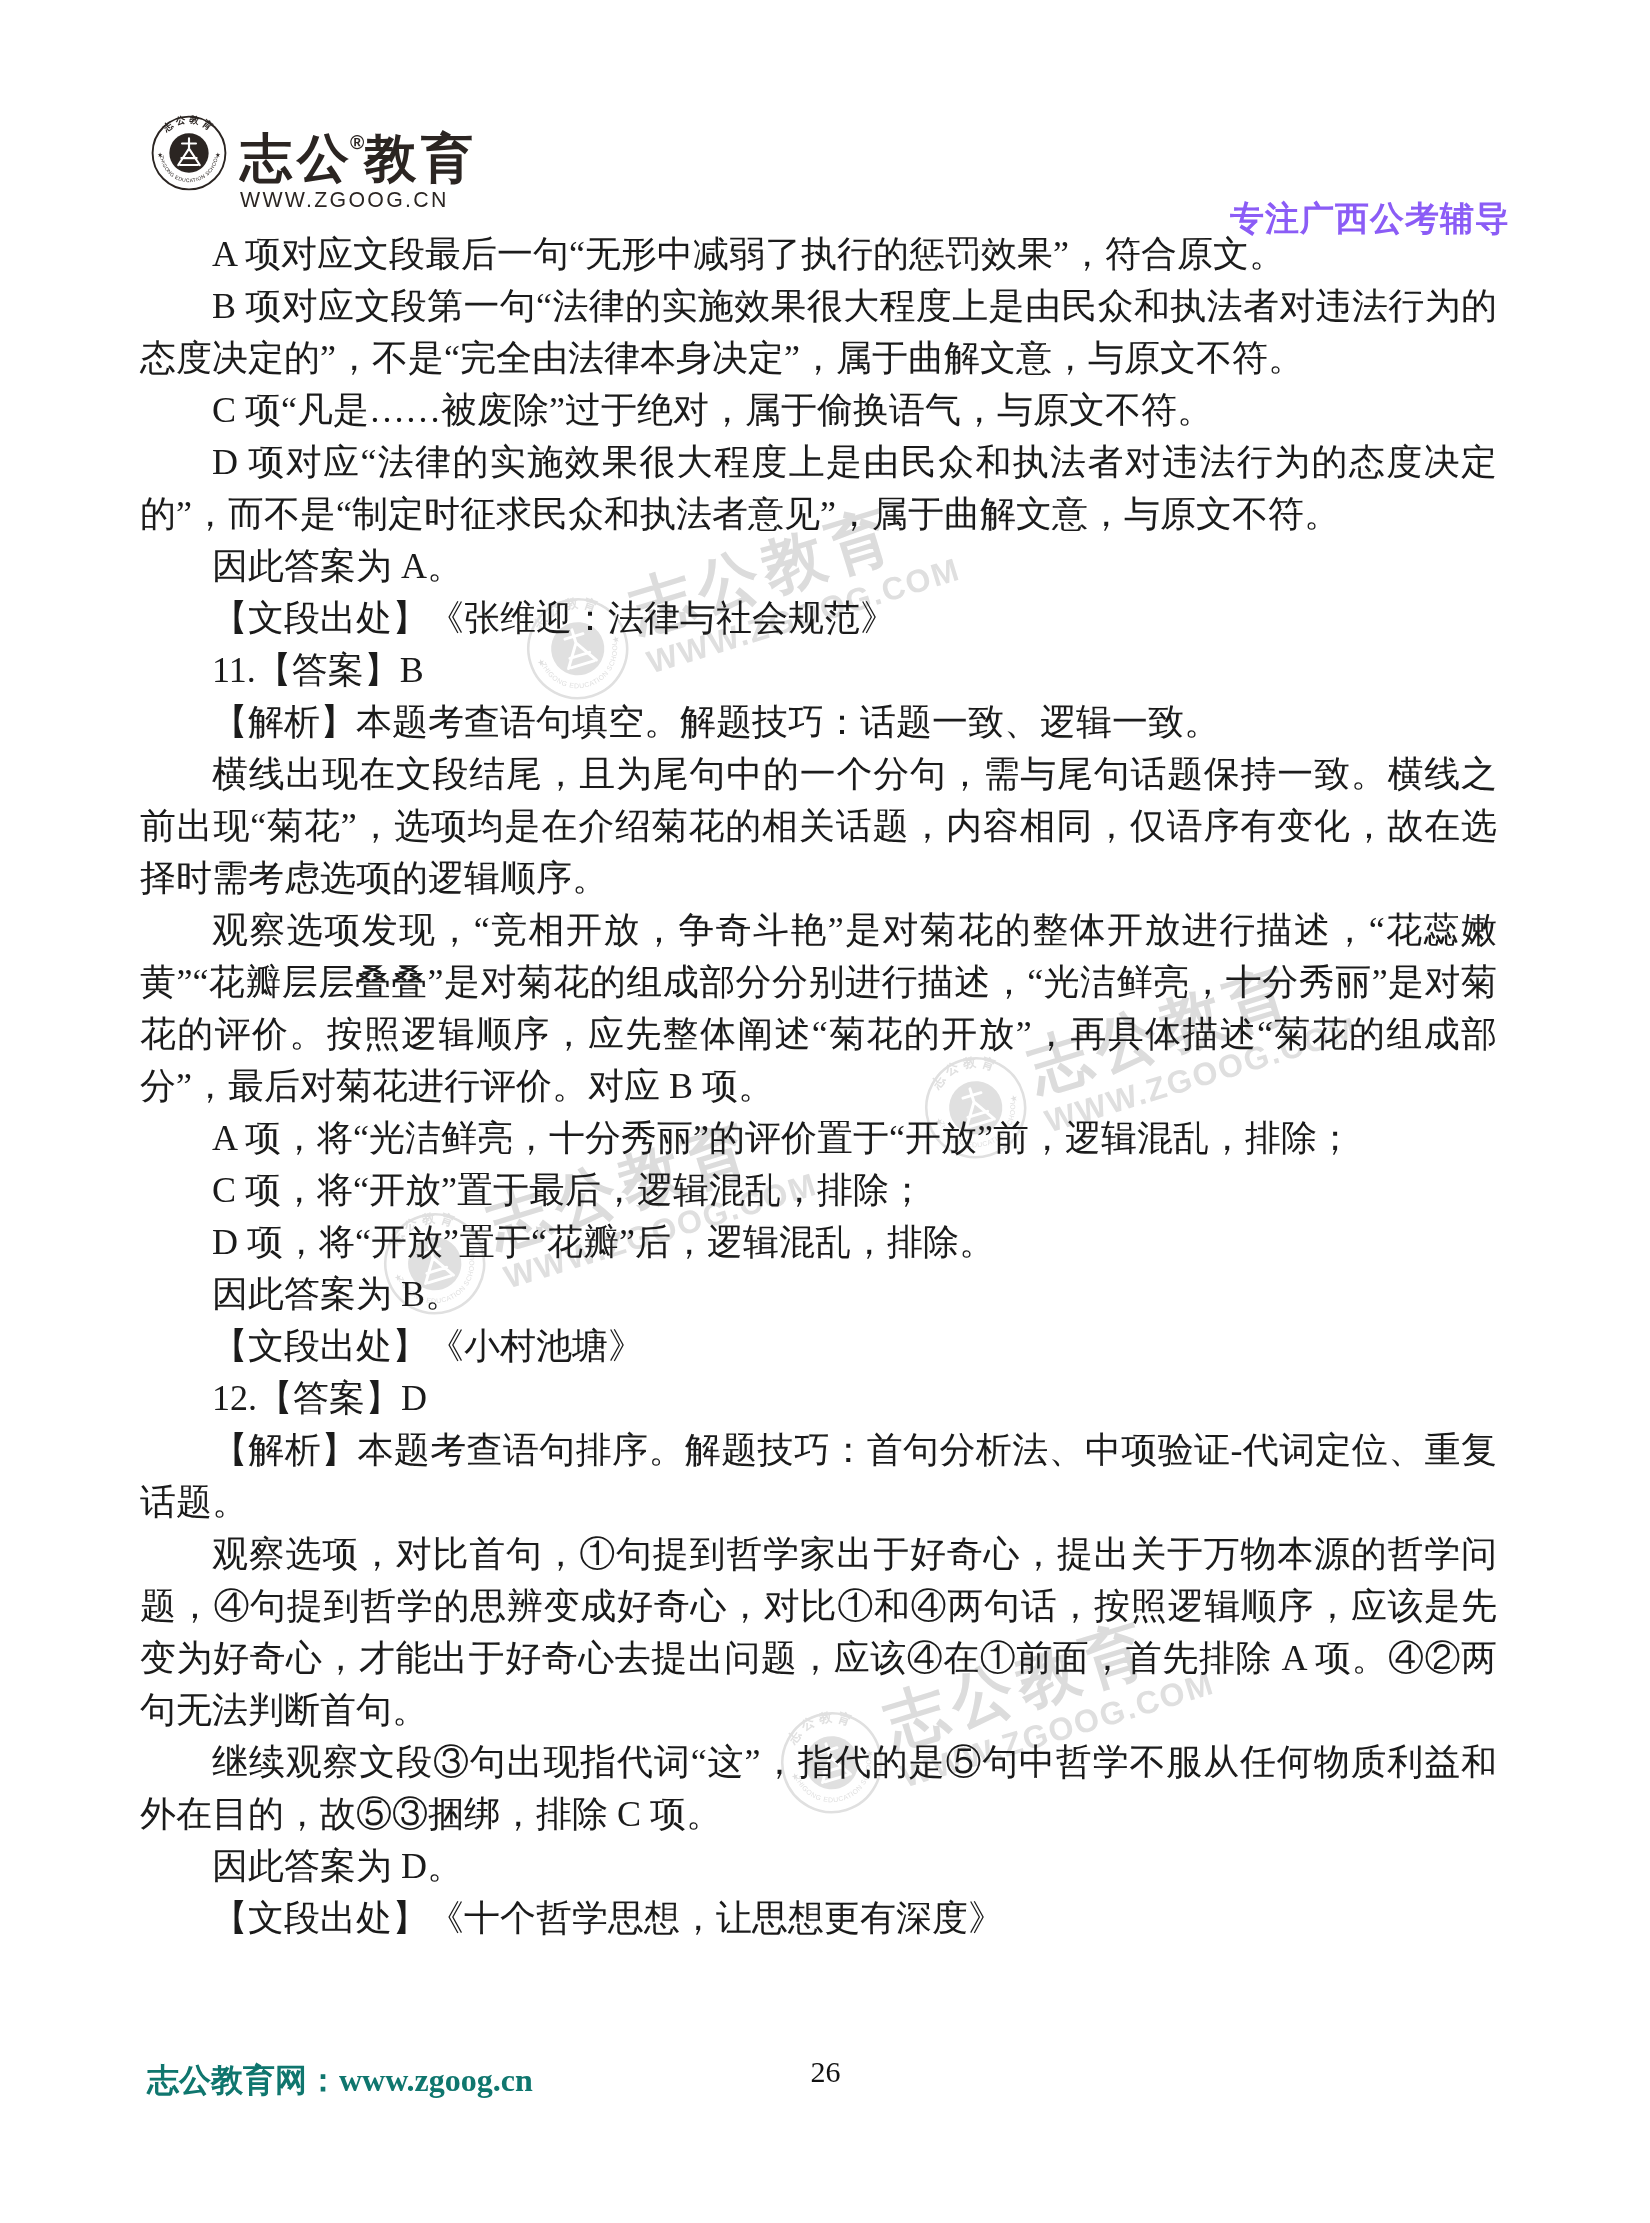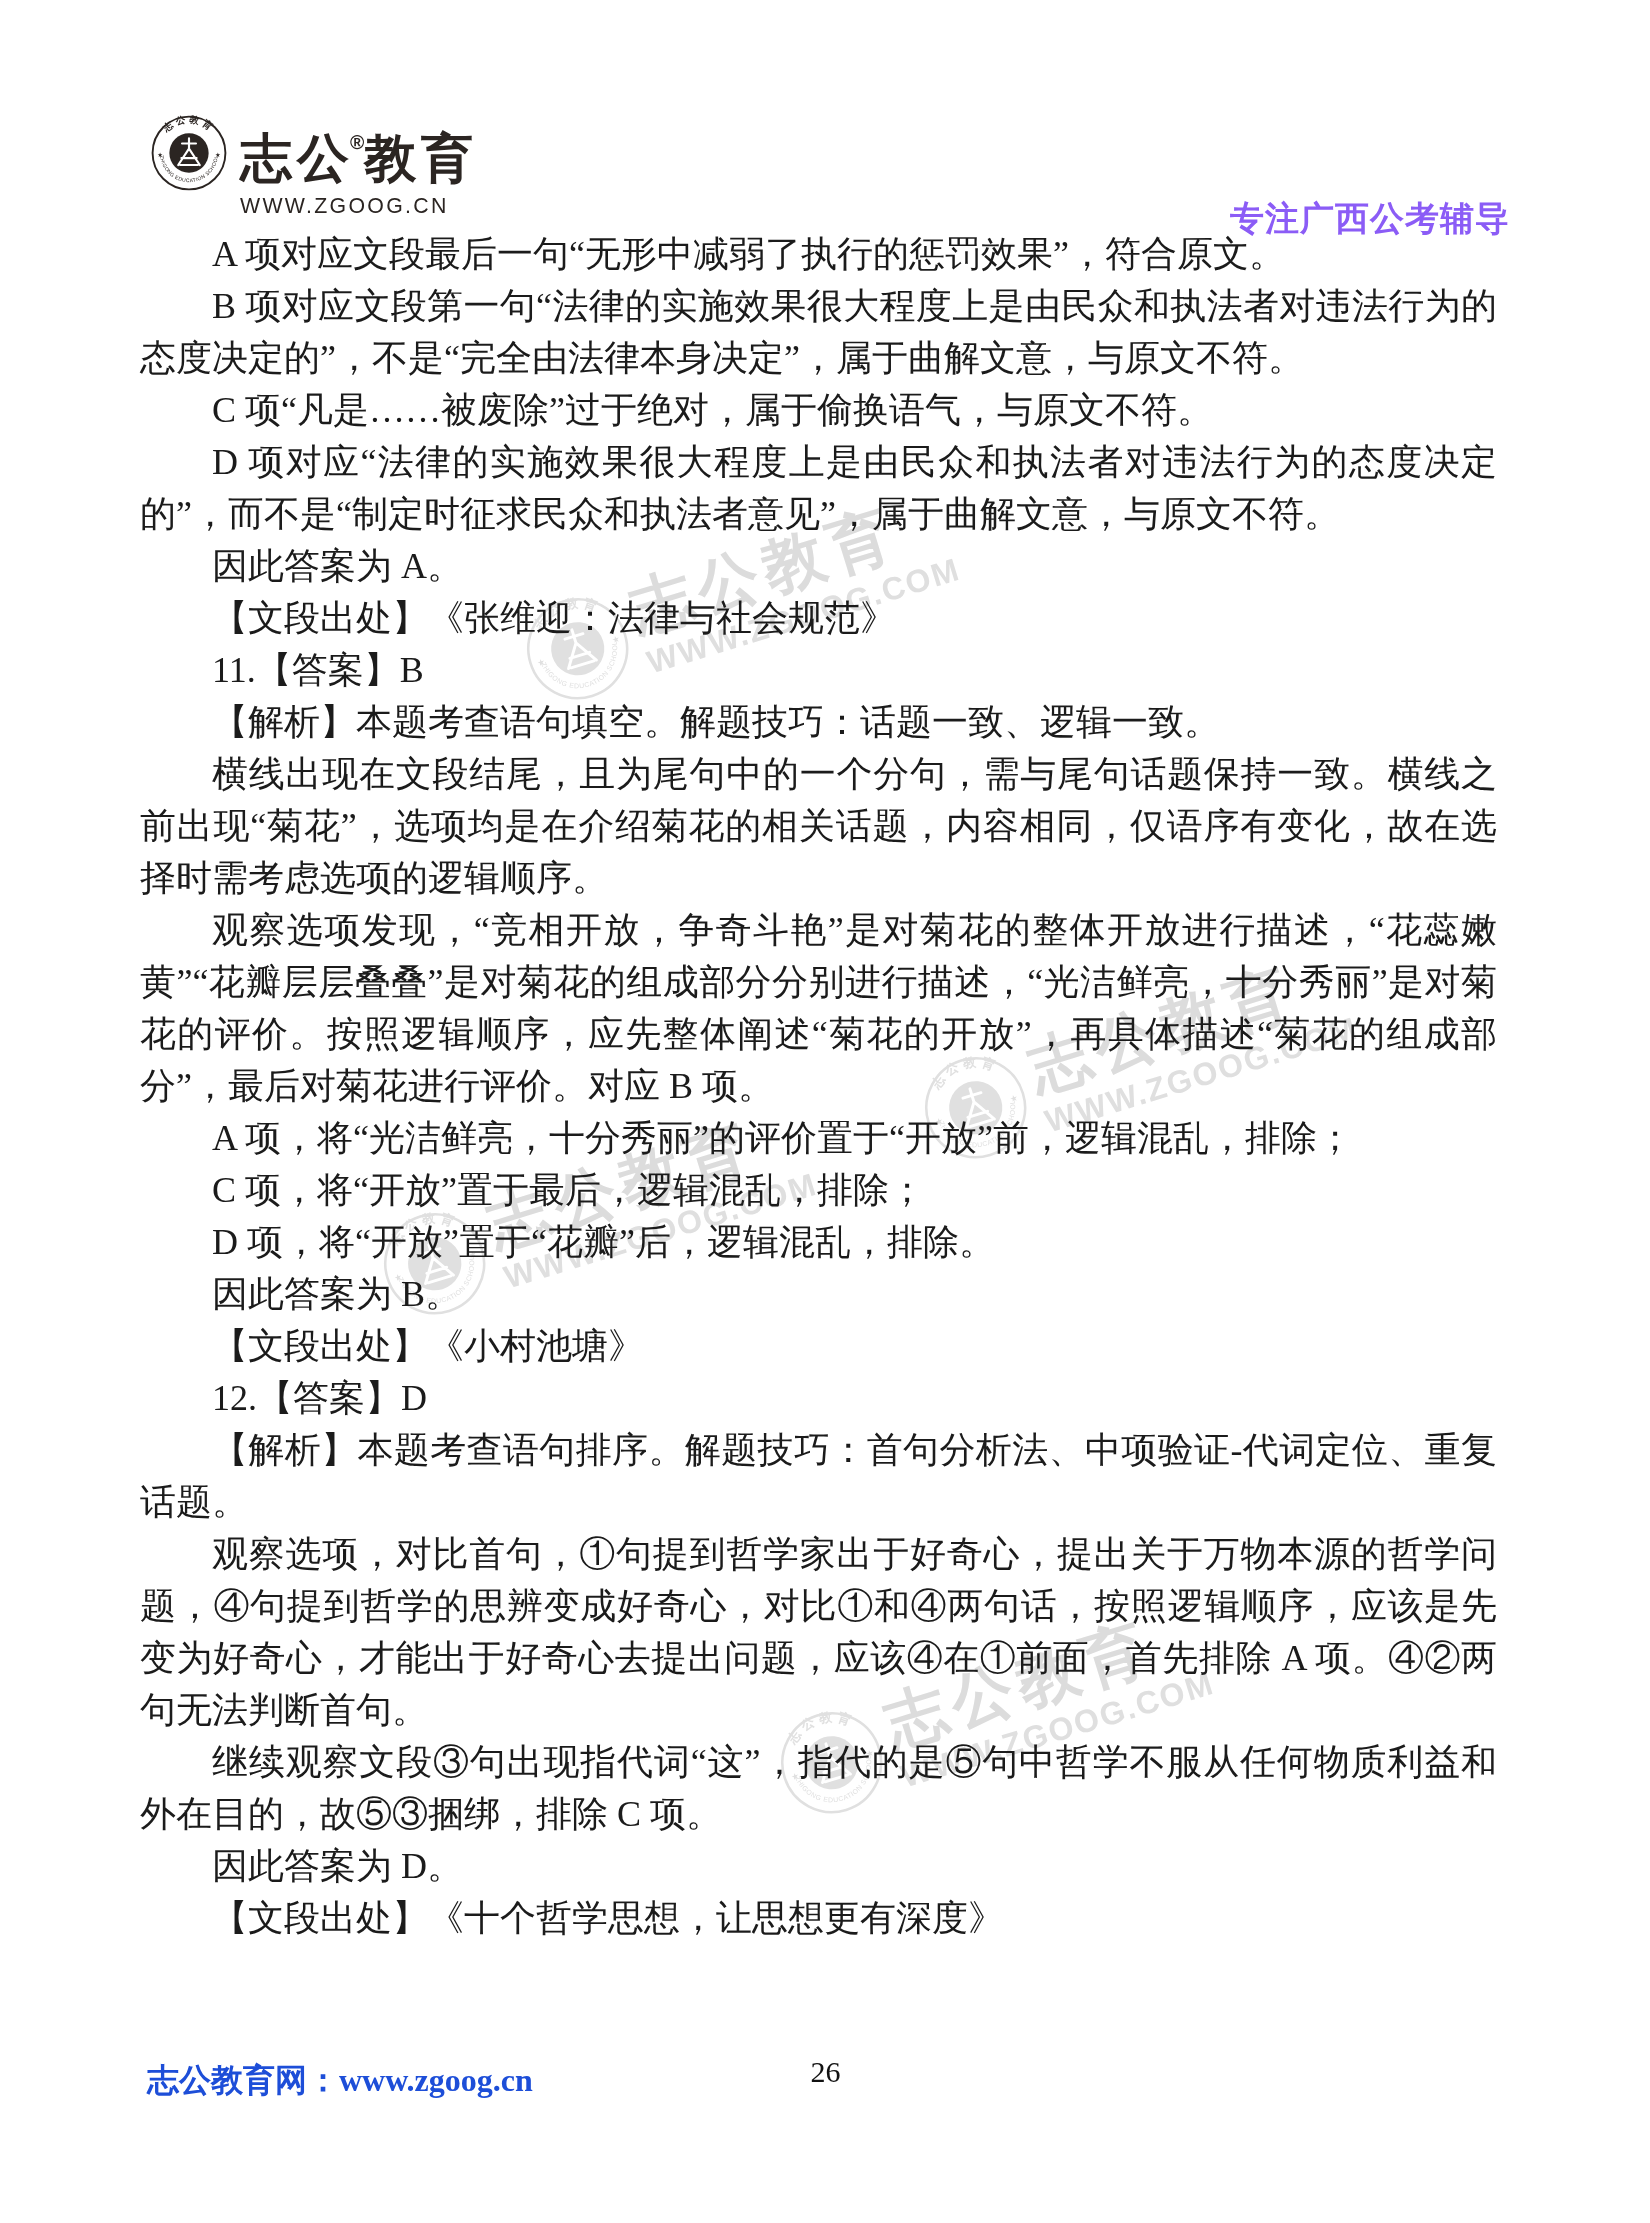--- a/index.html
+++ b/index.html
@@ -62,21 +62,21 @@
     letter-spacing:4.9px;
     line-height:50px;
     white-space:nowrap;
   }
   .brand-name .reg{font-size:19.4px;vertical-align:27px;letter-spacing:0;margin-left:-3.9px;}
   .brand-url{
     font-family:"Liberation Sans","DejaVu Sans",sans-serif;
     font-weight:500;
     font-size:21.3px;
     letter-spacing:2.3px;
-    margin-top:11px;
+    margin-top:5px;
     white-space:nowrap;
   }
   .tagline{
     position:absolute;
     right:141px;
     top:160px;
     font-size:34px;
     font-weight:700;
     letter-spacing:1px;
     color:#8b5cf6;
@@ -99,21 +99,21 @@
   }
   .main-text p{margin:0;text-indent:2em;}
 
   
   .footer-site{
     position:absolute;
     left:147px;
     top:2059px;
     font-size:32px;
     font-weight:700;
-    color:#1d4ed8;
+    color:#0f766e;
     z-index:2;
     white-space:nowrap;
   }
   .footer-page{
     position:absolute;
     left:0;
     top:2055px;
     width:100%;
     text-align:center;
     font-size:30px;

